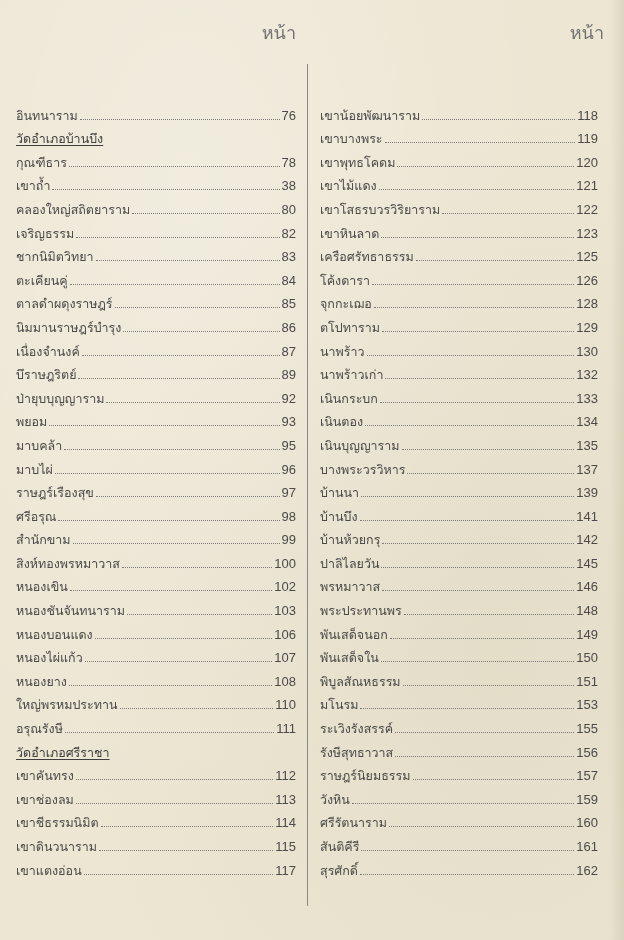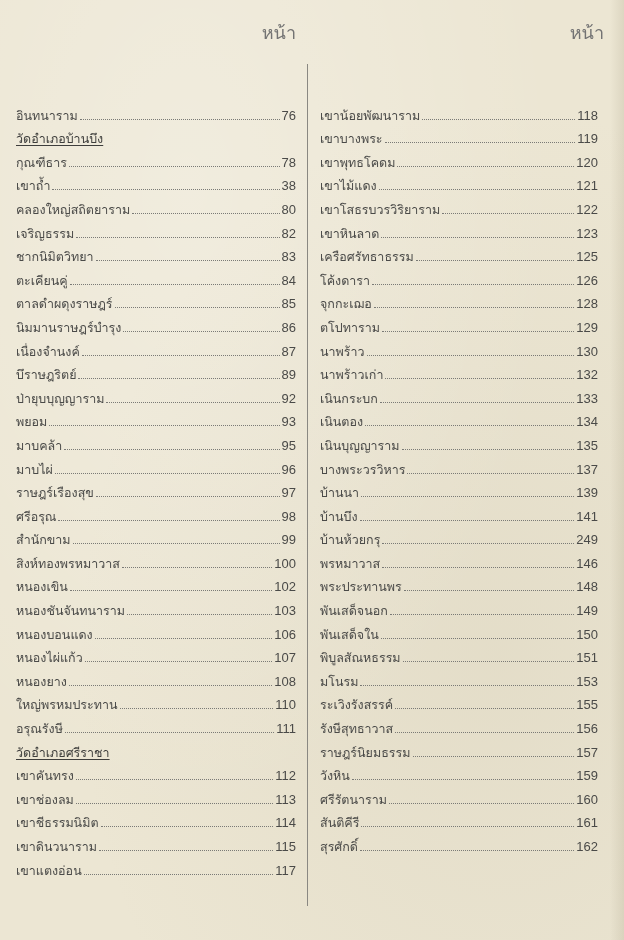--- a/index.html
+++ b/index.html
@@ -356,21 +356,26 @@
           <span class="page-num">139</span>
         </div>
         <div class="row">
           <span class="label">บ้านบึง</span>
           <span class="leader"></span>
           <span class="page-num">141</span>
         </div>
         <div class="row">
           <span class="label">บ้านห้วยกรุ</span>
           <span class="leader"></span>
-          <span class="page-num">249</span>
+          <span class="page-num">142</span>
+        </div>
+        <div class="row">
+          <span class="label">ปาลิไลยวัน</span>
+          <span class="leader"></span>
+          <span class="page-num">145</span>
         </div>
         <div class="row">
           <span class="label">พรหมาวาส</span>
           <span class="leader"></span>
           <span class="page-num">146</span>
         </div>
         <div class="row">
           <span class="label">พระประทานพร</span>
           <span class="leader"></span>
           <span class="page-num">148</span>

